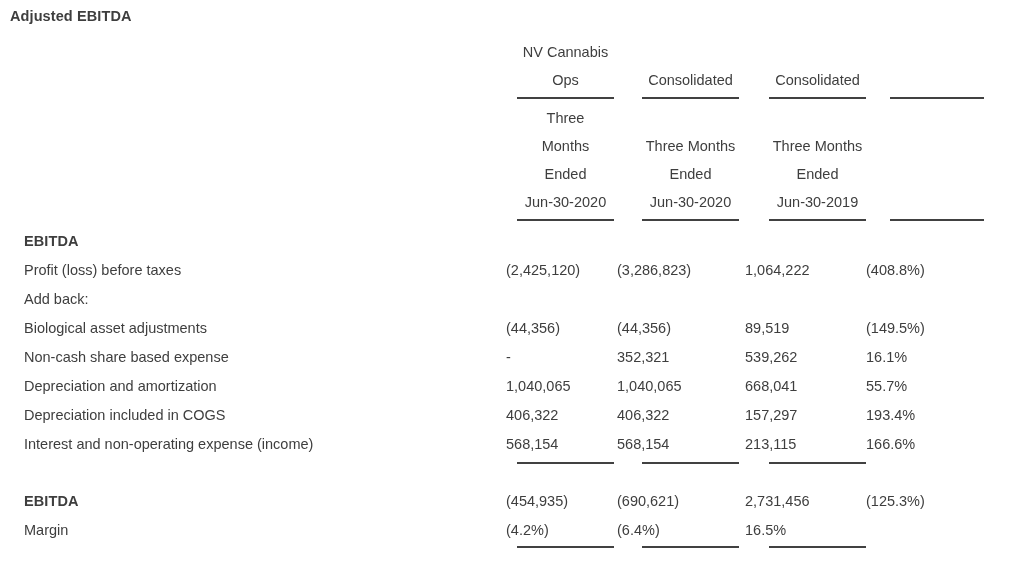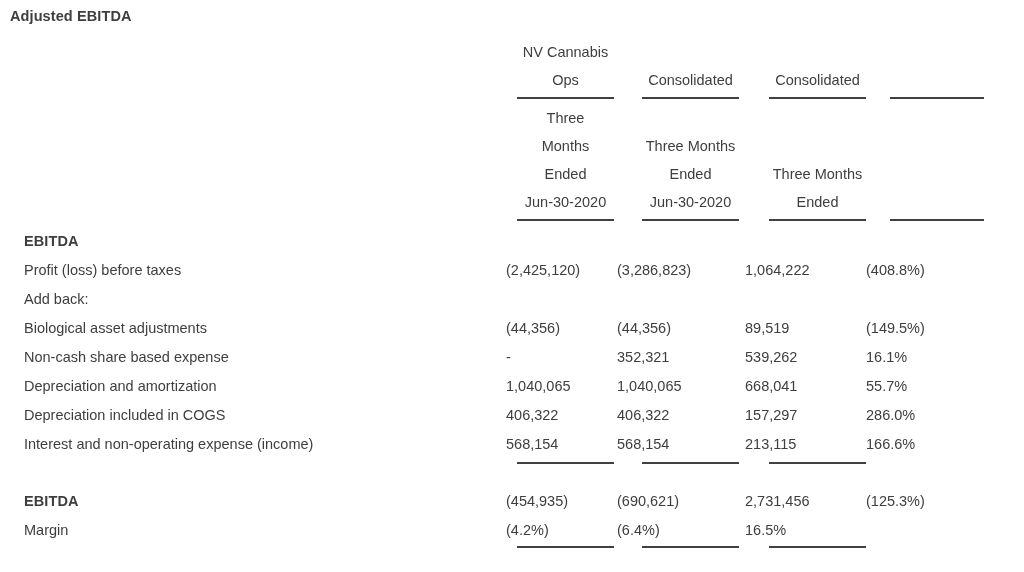--- a/index.html
+++ b/index.html
@@ -104,20 +104,21 @@
         <div class="hbox hb2">
           <div>Three Months</div>
           <div>Ended</div>
           <div>Jun-30-2020</div>
         </div>
       </div>
       <div class="hcell">
         <div class="hbox hb3">
           <div>Three Months</div>
           <div>Ended</div>
+          <div>Jun-30-2019</div>
         </div>
       </div>
     </div>
 
     <div class="row rulerow">
       <div></div>
       <div class="rule r1"></div>
       <div class="rule r2"></div>
       <div class="rule r3"></div>
       <div class="rule r4"></div>
@@ -169,21 +170,21 @@
       <div class="val c2">1,040,065</div>
       <div class="val c3">668,041</div>
       <div class="val c4">55.7%</div>
     </div>
 
     <div class="row brow">
       <div class="lbl indent">Depreciation included in COGS</div>
       <div class="val c1">406,322</div>
       <div class="val c2">406,322</div>
       <div class="val c3">157,297</div>
-      <div class="val c4">286.0%</div>
+      <div class="val c4">193.4%</div>
     </div>
 
     <div class="row brow">
       <div class="lbl indent">Interest and non-operating expense (income)</div>
       <div class="val c1">568,154</div>
       <div class="val c2">568,154</div>
       <div class="val c3">213,115</div>
       <div class="val c4">166.6%</div>
     </div>
 

